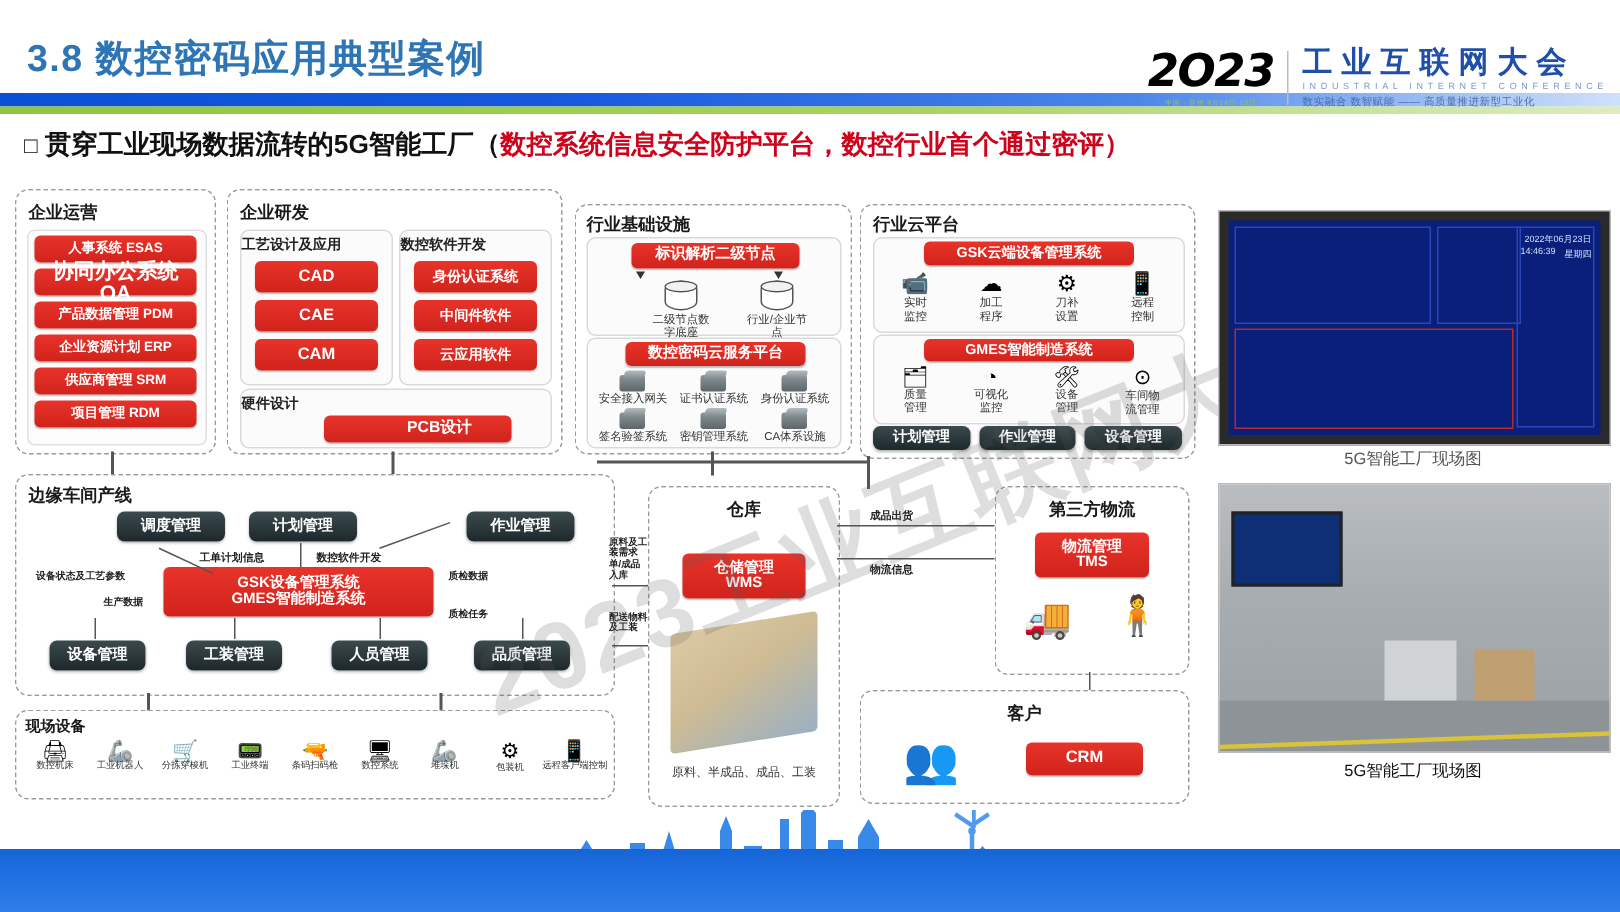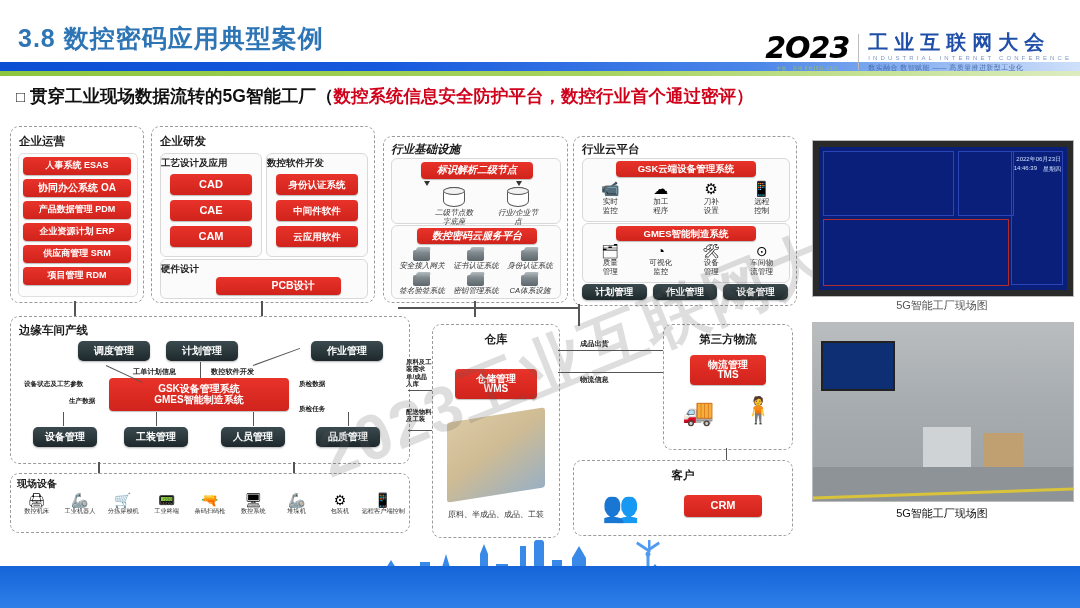--- a/index.html
+++ b/index.html
@@ -110,21 +110,21 @@
 <div id="subtitle">
   <span class="bullet">□</span><span>贯穿工业现场数据流转的5G智能工厂</span><span>（</span><span class="red">数控系统信息安全防护平台，数控行业首个通过密评</span><span class="red">）</span>
 </div>
 
 <div id="diagram">
 
   <div class="panel" style="left:2px;top:6px;width:132px;height:175px;">
     <div class="panel-title" style="left:8px;top:7px;">企业运营</div>
     <div style="position:absolute;left:7px;top:26px;width:118px;height:142px;border:1px solid #e0e0e0;border-radius:5px;background:#fcfcfc;"></div>
     <div class="redbtn" style="position:absolute;left:12px;top:30px;width:108px;height:18px;font-size:9px;">人事系统  ESAS</div>
-    <div class="redbtn" style="position:absolute;left:12px;top:52px;width:108px;height:18px;font-size:10px;">协同办公系统  OA</div>
+    <div class="redbtn" style="position:absolute;left:12px;top:52px;width:108px;height:18px;font-size:14px;">协同办公系统  OA</div>
     <div class="redbtn" style="position:absolute;left:12px;top:74px;width:108px;height:18px;font-size:9px;">产品数据管理 PDM</div>
     <div class="redbtn" style="position:absolute;left:12px;top:96px;width:108px;height:18px;font-size:9px;">企业资源计划  ERP</div>
     <div class="redbtn" style="position:absolute;left:12px;top:118px;width:108px;height:18px;font-size:9px;">供应商管理  SRM</div>
     <div class="redbtn" style="position:absolute;left:12px;top:140px;width:108px;height:18px;font-size:9px;">项目管理  RDM</div>
   </div>
 
   <div class="panel" style="left:143px;top:6px;width:222px;height:175px;">
     <div class="panel-title" style="left:8px;top:7px;">企业研发</div>
 
     <div class="sub-box" style="left:8px;top:26px;width:100px;height:102px;">
@@ -140,21 +140,21 @@
       <div class="redbtn" style="position:absolute;left:9px;top:46px;width:82px;height:21px;font-size:9.5px;">中间件软件</div>
       <div class="redbtn" style="position:absolute;left:9px;top:72px;width:82px;height:21px;font-size:9.5px;">云应用软件</div>
     </div>
 
     <div class="sub-box" style="left:8px;top:132px;width:206px;height:38px;">
       <div class="sub-title">硬件设计</div>
       <div class="redbtn" style="position:absolute;left:55px;top:17px;width:96px;height:18px;font-size:10.5px;padding-left:29px;">PCB设计</div>
     </div>
   </div>
 
-  <div class="panel" style="left:375px;top:16px;width:183px;height:165px;font-style:italic;">
+  <div class="panel" style="left:375px;top:16px;width:183px;height:165px;">
     <div class="panel-title" style="left:7px;top:5px;">行业基础设施</div>
 
     <div class="sub-box" style="left:7px;top:21px;width:168px;height:64px;">
       <div class="redbtn" style="position:absolute;left:29px;top:3px;width:112px;height:17px;font-size:10px;">标识解析二级节点</div>
       <div style="position:absolute;left:32px;top:22px;width:0;height:0;border-left:3px solid transparent;border-right:3px solid transparent;border-top:5px solid #333;"></div>
       <div style="position:absolute;left:124px;top:22px;width:0;height:0;border-left:3px solid transparent;border-right:3px solid transparent;border-top:5px solid #333;"></div>
       <div style="position:absolute;left:24px;top:28px;width:44px;margin-left:16px;">
         <div class="cyl"></div>
         <div class="tiny" style="margin-top:2px;">二级节点数字底座</div>
       </div>

